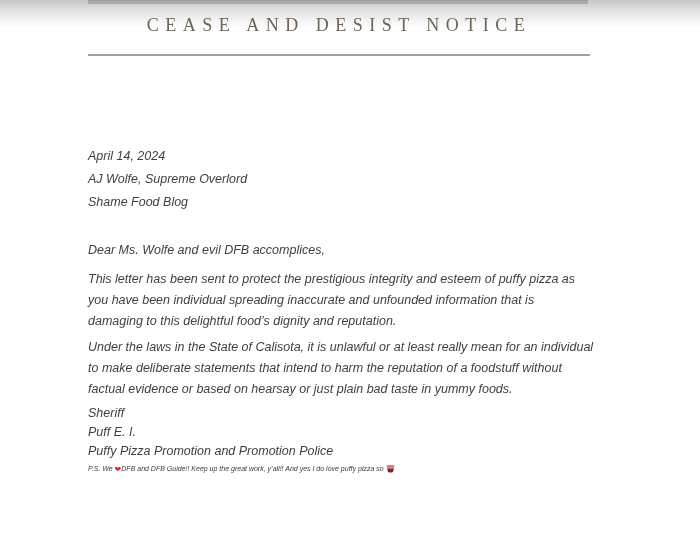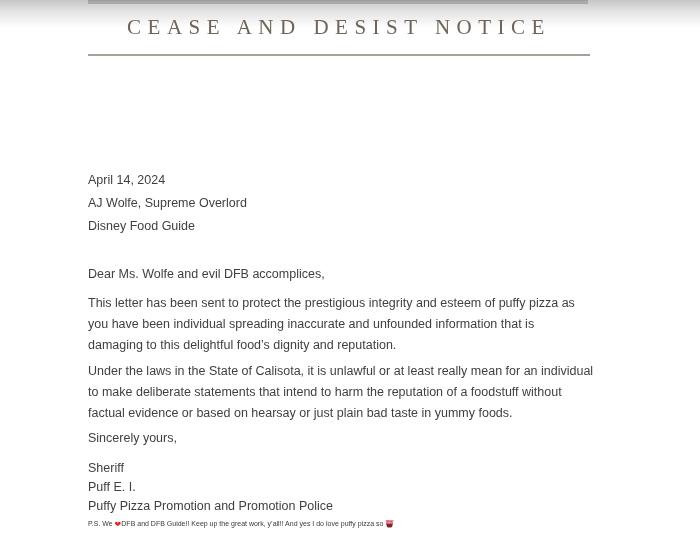--- a/index.html
+++ b/index.html
@@ -38,39 +38,40 @@
     background: #a9a9a9;
     border-top: 1px solid #9c9c9c;
     box-sizing: border-box;
   }
   .page-title {
     position: absolute;
     left: 0; top: 15px;
     width: 502px;
     text-align: center;
     font-family: "Liberation Serif", serif;
-    font-size: 21px;
+    font-size: 18px;
     font-weight: 400;
     letter-spacing: 6.5px;
     color: #6e6458;
     white-space: nowrap;
   }
   .rule-bottom {
     position: absolute;
     left: 0; top: 54px;
     width: 502px; height: 2px;
     background: #a6a099;
   }
   .letter {
     position: relative;
     margin: 0 0 0 88px;
-    padding-top: 112px;
+    padding-top: 88px;
     width: 512px;
     color: #3f3f3f;
     font-size: 12.5px;
+    font-style: italic;
   }
   .address-block { line-height: 23px; margin: 0 0 26px 0; }
   .salutation   { line-height: 21px; margin: 0 0 8px 0; }
   .para         { line-height: 21px; margin: 0 0 5px 0; white-space: pre-line; }
   .para.p2      { margin-bottom: 4px; }
   .para.p3      { margin-bottom: 8px; }
   .closing      { line-height: 21px; margin: 0 0 10px 0; }
   .sig-block    { line-height: 19px; margin: 0; }
   .postscript {
     margin-top: 3px;
@@ -99,33 +100,32 @@
     <div class="rule-top"></div>
     <div class="page-title">CEASE AND DESIST NOTICE</div>
     <div class="rule-bottom"></div>
   </div>
 
   <div class="letter">
 
     <div class="address-block">
       <div>April 14, 2024</div>
       <div>AJ Wolfe, Supreme Overlord</div>
-      <div>Disney Food Guide</div>
+      <div>Shame Food Blog</div>
     </div>
 
     <div class="salutation">Dear Ms. Wolfe and evil DFB accomplices,</div>
 
     <div class="para p1">This letter has been sent to protect the prestigious integrity and esteem of puffy pizza as
 you have been individual spreading inaccurate and unfounded information that is
 damaging to this delightful food’s dignity and reputation.</div>
     <div class="para p2">Under the laws in the State of Calisota, it is unlawful or at least really mean for an individual
 to make deliberate statements that intend to harm the reputation of a foodstuff without
 factual evidence or based on hearsay or just plain bad taste in yummy foods.</div>
 
-    <div class="closing">Sincerely yours,</div>
 
     <div class="sig-block">
       <div>Sheriff</div>
       <div>Puff E. I.</div>
       <div>Puffy Pizza Promotion and Promotion Police</div>
     </div>
 
     <div class="postscript">
       <span>P.S. We </span><span class="heart">❤</span><span>DFB and DFB Guide!! Keep up the great work, y’all!! And yes I do love puffy pizza so </span><span><svg class="pizza-svg" width="9" height="9" viewBox="0 0 9 9" xmlns="http://www.w3.org/2000/svg">
             <path d="M0.5 1 L8.5 1 L8 4.5 L1 4.5 Z" fill="#e98a96"></path>

